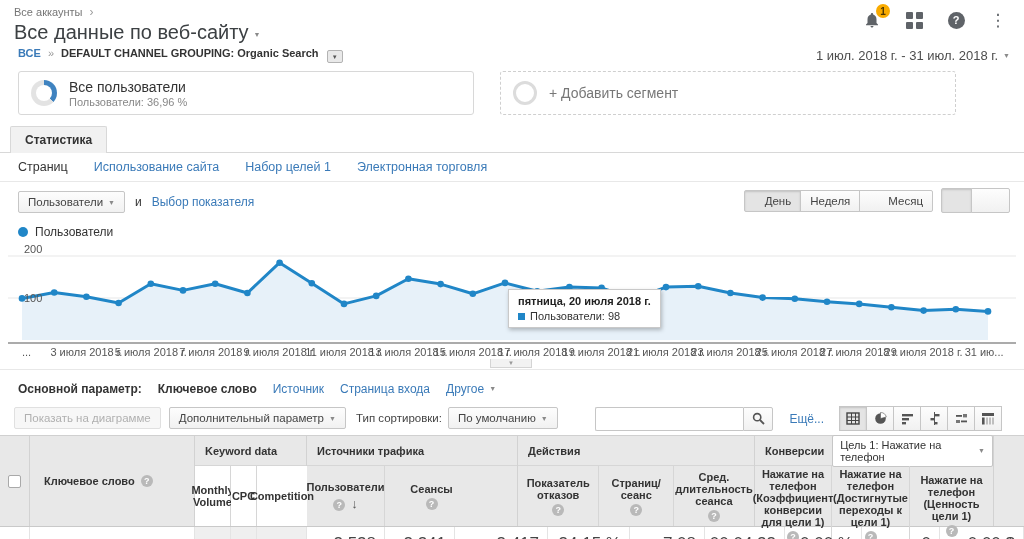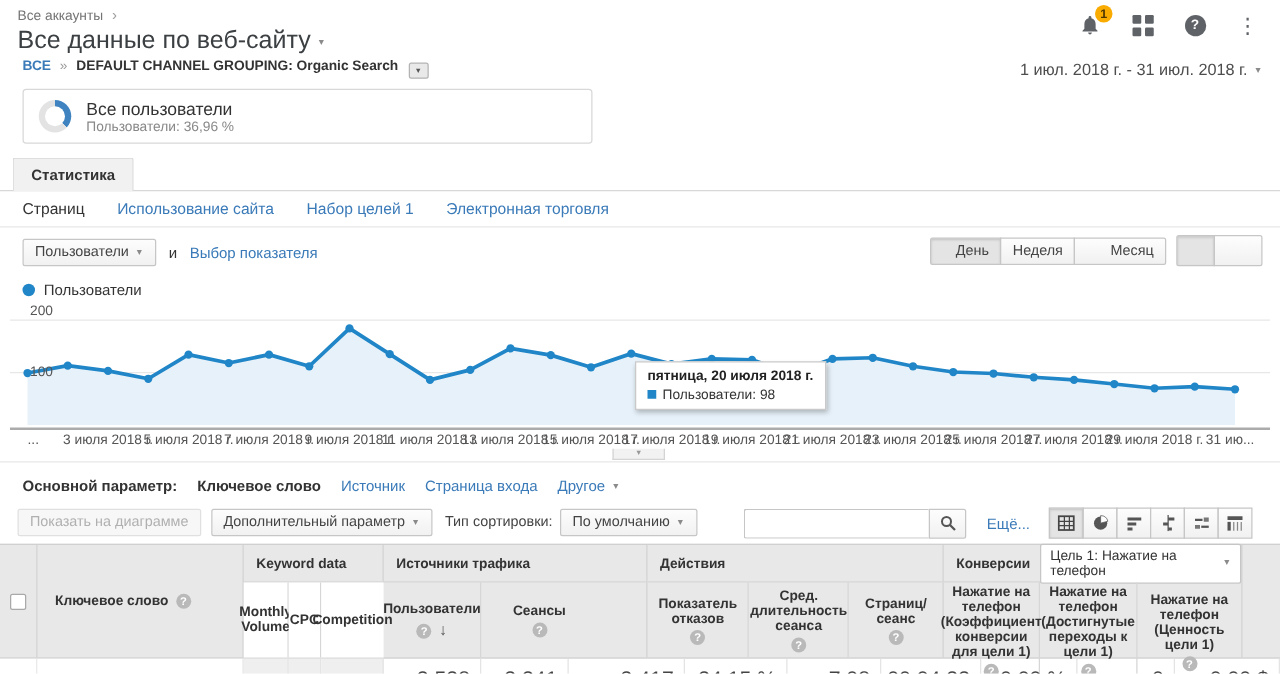--- a/index.html
+++ b/index.html
@@ -184,20 +184,24 @@
     <div class="date-range caret">1 июл. 2018 г. - 31 июл. 2018 г.</div>
   </div>
 
   <div class="segments">
     <div class="seg-card">
       <span class="seg-donut"></span>
       <span>
         <div class="seg-name">Все пользователи</div>
         <div class="seg-detail">Пользователи: 36,96 %</div>
       </span>
+    </div>
+    <div class="seg-card dashed">
+      <span class="seg-ring"></span>
+      <span class="seg-add">+ Добавить сегмент</span>
     </div>
   </div>
 
   <div class="tab-row">
     <span class="main-tab">Статистика</span>
   </div>
   <div class="subnav">
     <span class="active">Страниц</span>
     <span class="lnk">Использование сайта</span>
     <span class="lnk">Набор целей 1</span>
@@ -415,26 +419,26 @@
         </div>
       </div>
     </div>
     <div class="col-group g-behavior">
       <div class="group-label">Действия</div>
       <div class="subcols">
         <div class="th-col w-bounce">
           <span>Показатель отказов</span>
             <span class="help"></span>
         </div>
+        <div class="th-col w-pps">
+          <span>Страниц/сеанс</span>
+            <span class="help"></span>
+        </div>
         <div class="th-col w-dur">
           <span>Сред. длительность сеанса</span>
-            <span class="help"></span>
-        </div>
-        <div class="th-col w-pps">
-          <span>Страниц/сеанс</span>
             <span class="help"></span>
         </div>
       </div>
     </div>
     <div class="col-group g-conv">
       <div class="group-label">
         <span>Конверсии</span>
         <span class="goal-select caret">Цель 1: Нажатие на телефон</span>
       </div>
       <div class="subcols">

